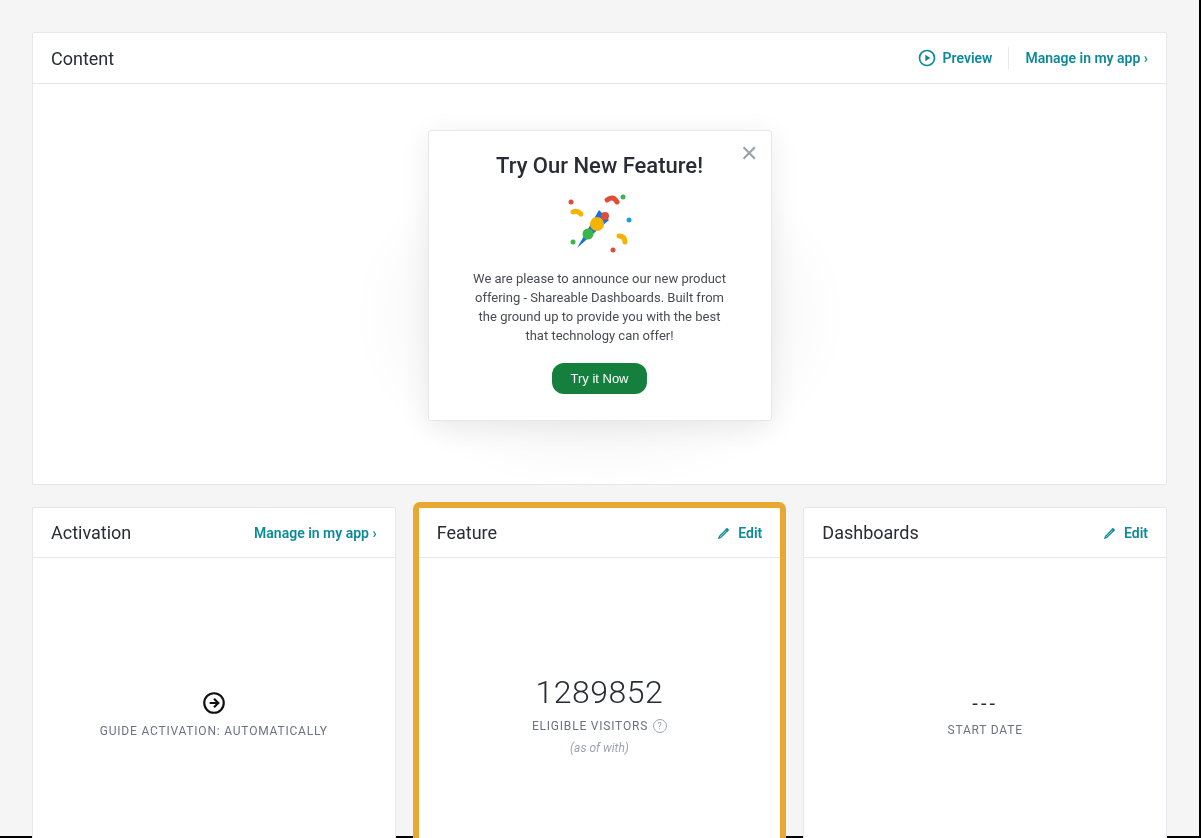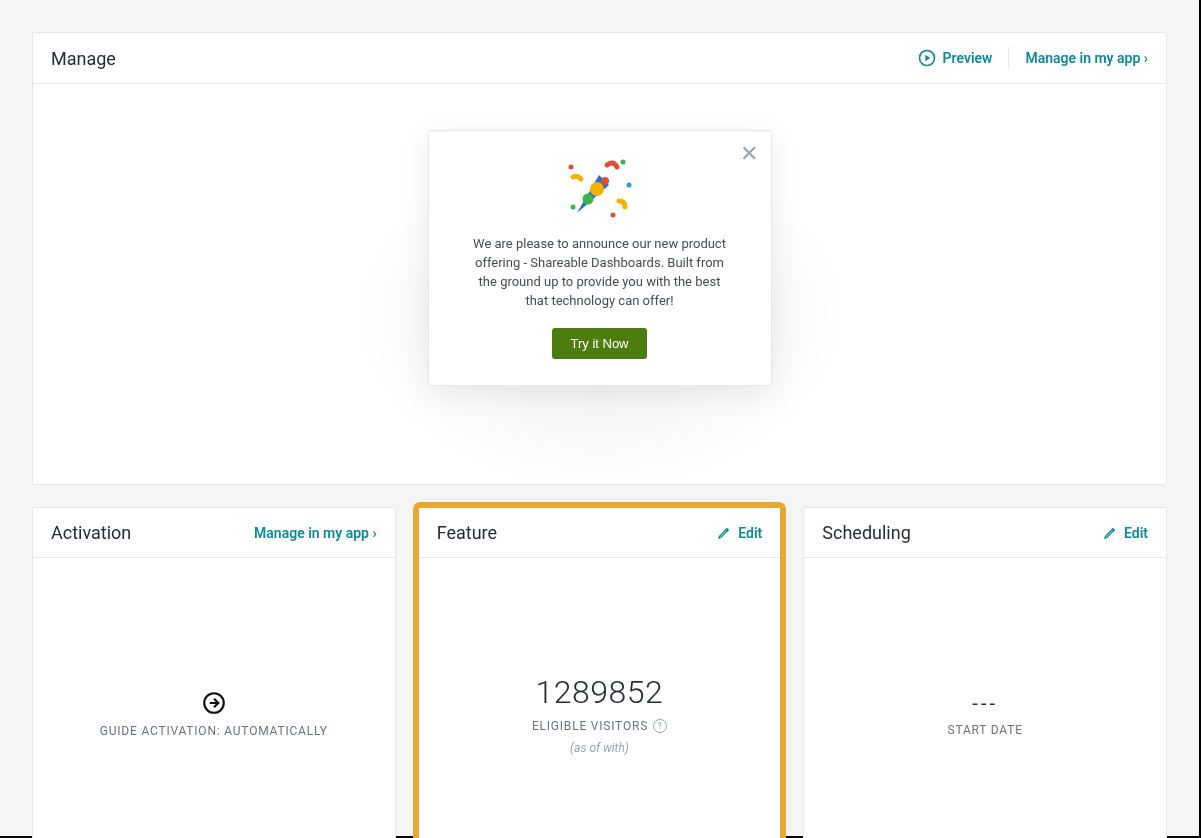--- a/index.html
+++ b/index.html
@@ -11,61 +11,62 @@
     .card-actions { display: flex; align-items: center; gap: 0; }
     .link { color: #0d8a99; font-size: 14px; font-weight: 600; display: inline-flex; align-items: center; gap: 6px; cursor: pointer; text-decoration: none; }
     .divider { width: 1px; height: 22px; background: #e5e7eb; margin: 0 16px; }
     .content-body { height: 400px; display: flex; justify-content: center; align-items: flex-start; padding-top: 46px; position: relative; }
     .shadow-blob { position: absolute; top: 50px; left: 50%; transform: translateX(-50%); width: 500px; height: 360px; background: radial-gradient(ellipse at center, rgba(0,0,0,0.08), rgba(0,0,0,0) 70%); z-index: 0; }
     .modal { position: relative; z-index: 1; background: #fff; width: 344px; border: 1px solid #e5e7eb; border-radius: 3px; padding: 22px 24px 26px; box-shadow: 0 6px 30px rgba(0,0,0,0.08); text-align: center; }
     .modal-close { position: absolute; top: 10px; right: 12px; color: #9ca3af; font-size: 22px; cursor: pointer; }
     .modal-title { font-size: 22px; font-weight: 500; color: #2a2c35; margin-bottom: 14px; }
     .modal-illust { margin: 4px 0 12px; display: flex; justify-content: center; }
     .modal-text { font-size: 13px; line-height: 1.45; color: #4a4c55; margin: 0 19px 18px; }
-    .modal-btn { background: #4d7c0f; color: #fff; border: none; padding: 8px 18px; font-size: 13px; border-radius: 3px; cursor: pointer; font-weight: 500; }
+    .modal-btn { background: #15803d; color: #fff; border: none; padding: 8px 18px; font-size: 13px; border-radius: 12px; cursor: pointer; font-weight: 500; }
     .row3 { display: grid; grid-template-columns: 1fr 1fr 1fr; gap: 22px; margin-top: 22px; }
     .panel { background: #fff; border: 1px solid #e5e7eb; border-radius: 2px; height: 364px; display: flex; flex-direction: column; }
     .panel.highlight { outline: 6px solid #e8a831; outline-offset: -1px; }
     .panel .card-header { padding: 14px 18px; }
     .panel-body { flex: 1; display: flex; flex-direction: column; align-items: center; justify-content: center; gap: 8px; }
     .big-num { font-size: 32px; font-weight: 300; color: #2a2c35; letter-spacing: 0.5px; }
     .caption { font-size: 12px; letter-spacing: 0.8px; color: #6b7280; text-transform: uppercase; display: flex; align-items: center; gap: 5px; }
     .subcaption { font-size: 12px; font-style: italic; color: #9ca3af; }
     .dashes { font-size: 20px; color: #2a2c35; letter-spacing: 3px; }
     .help-circle { width: 14px; height: 14px; border-radius: 50%; border: 1px solid #9ca3af; display: inline-flex; align-items: center; justify-content: center; font-size: 9px; color: #9ca3af; cursor: pointer; }
     svg { display: block; }
   </style>
 </head>
 <body>
 
 <div class="page">
 
   <div class="card">
     <div class="card-header">
-      <div class="card-title">Manage</div>
+      <div class="card-title">Content</div>
       <div class="card-actions">
         <a class="link">
           <span>
             <svg width="20" height="20" viewBox="0 0 24 24" fill="none" stroke="#0d8a99" stroke-width="2">
                 <circle cx="12" cy="12" r="9"></circle>
                 <path d="M10 8l6 4-6 4V8z" fill="#0d8a99" stroke="none"></path>
               </svg>
           </span>
           <span>Preview</span>
         </a>
         <span class="divider"></span>
         <a class="link">
           <span>Manage in my app ›</span>
         </a>
       </div>
     </div>
     <div class="content-body">
       <div class="shadow-blob"></div>
       <div class="modal">
         <span class="modal-close">✕</span>
+        <div class="modal-title">Try Our New Feature!</div>
         <div class="modal-illust">
           <svg width="78" height="66" viewBox="0 0 78 66">
             <circle cx="10" cy="10" r="2.5" fill="#e04e39"></circle>
             <circle cx="62" cy="5" r="2.5" fill="#3ab54a"></circle>
             <circle cx="68" cy="28" r="2.5" fill="#1f9fd6"></circle>
             <circle cx="12" cy="50" r="2.5" fill="#3ab54a"></circle>
             <circle cx="52" cy="58" r="2.5" fill="#e04e39"></circle>
             <path d="M46 8 q6 -5 10 2" stroke="#e04e39" stroke-width="5" fill="none" stroke-linecap="round"></path>
             <path d="M58 44 q6 0 6 6" stroke="#f5b301" stroke-width="5" fill="none" stroke-linecap="round"></path>
             <path d="M20 22 q-4 -4 -8 -2" stroke="#f5b301" stroke-width="5" fill="none" stroke-linecap="round"></path>
@@ -118,21 +119,21 @@
         <div class="caption">
           <span>ELIGIBLE VISITORS</span>
           <span class="help-circle">?</span>
         </div>
         <div class="subcaption">(as of with)</div>
       </div>
     </div>
 
     <div class="panel">
       <div class="card-header">
-        <div class="card-title">Scheduling</div>
+        <div class="card-title">Dashboards</div>
         <a class="link">
           <span>
             <svg width="15" height="15" viewBox="0 0 24 24" fill="none" stroke="#0d8a99" stroke-width="2">
                 <path d="M3 21l3-1 12-12-2-2L4 18l-1 3zM14 6l4 4"></path>
               </svg>
           </span>
           <span>Edit</span>
         </a>
       </div>
       <div class="panel-body">

